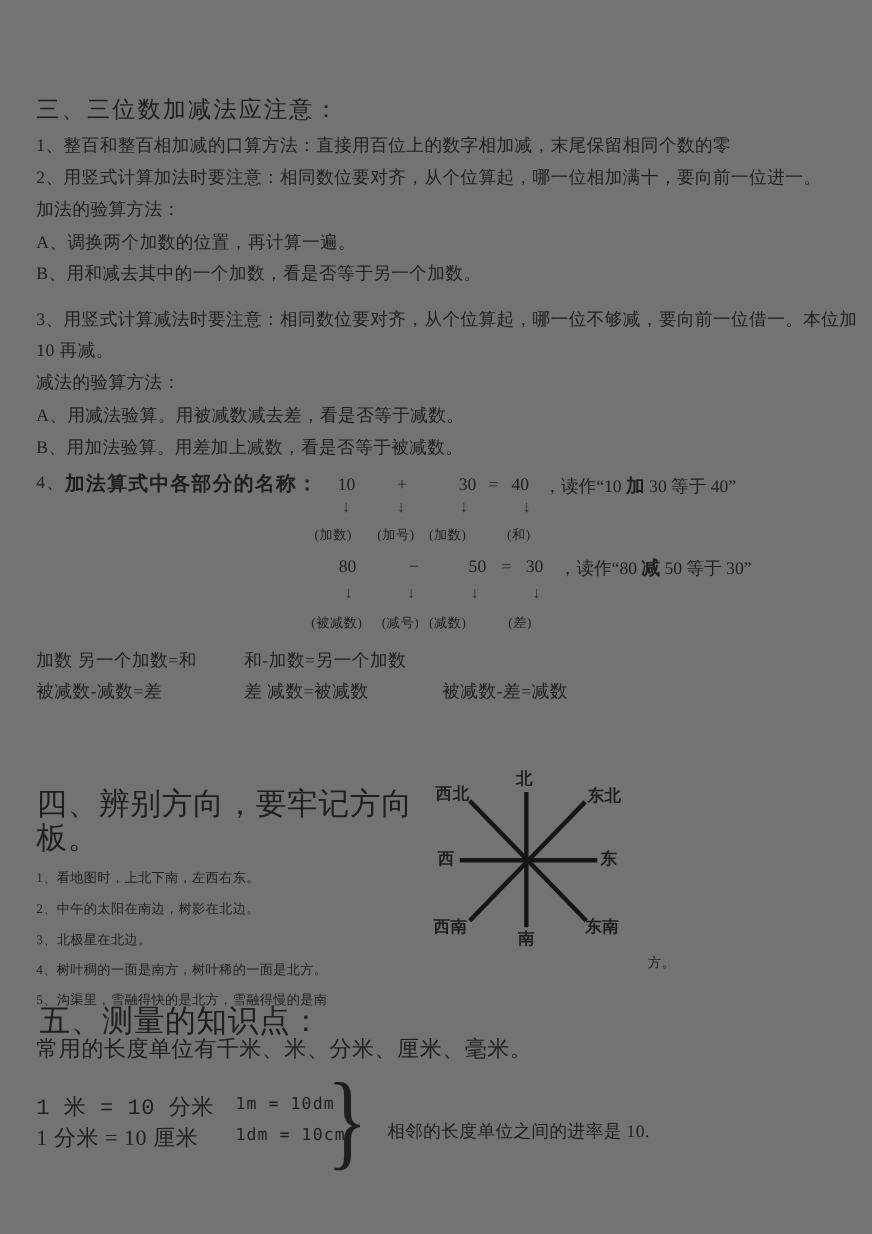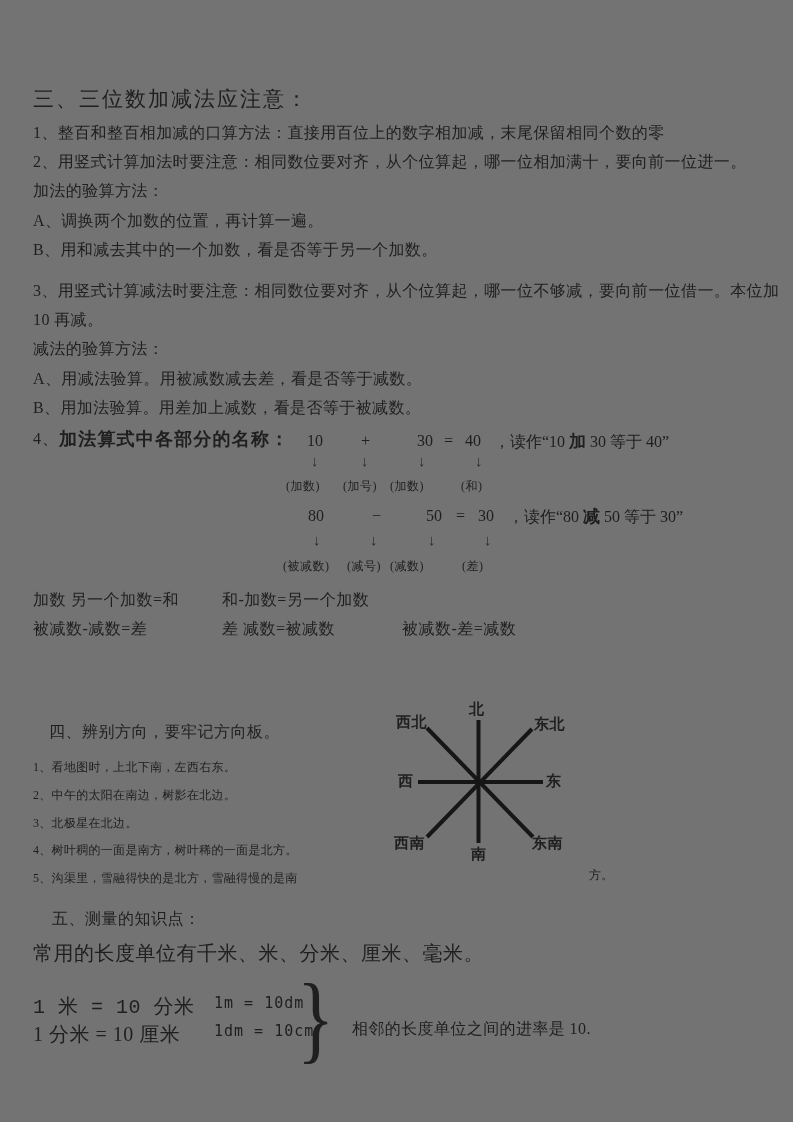--- a/index.html
+++ b/index.html
@@ -8,21 +8,21 @@
     position:relative;
     width:793px; height:1122px;
     margin:0 auto;
     background:#737373;
     color:#1f1f1f;
     font-family:"Liberation Serif","DejaVu Serif",serif;
     overflow:hidden;
   }
   .abs { position:absolute; white-space:nowrap; }
   .h-sec { font-size:21px; letter-spacing:2px; }
-  .h-sec2 { font-size:16px; letter-spacing:0.5px;margin-left:16px; }
+  .h-sec2 { font-size:28px; letter-spacing:0.5px; }
   .sec3 { position:absolute; left:33px; top:84px; width:745px; }
   .sec3 .h-sec { line-height:30px; margin-bottom:4px; }
   .bl { height:29.2px; line-height:29.2px; font-size:16px; letter-spacing:0.4px; white-space:nowrap; }
   .gap { margin-top:12px; }
   .tok { font-size:16px; line-height:22px; }
   .f4-title { font-size:18px; font-weight:bold; letter-spacing:1.2px; line-height:24px; }
   .f4-prefix { font-size:16px; letter-spacing:1px; vertical-align:1px; }
   .readas { font-size:16px; }
   .readas b { font-size:17px; }
   .arrow { font-size:15px; color:#2a2a2a; }

